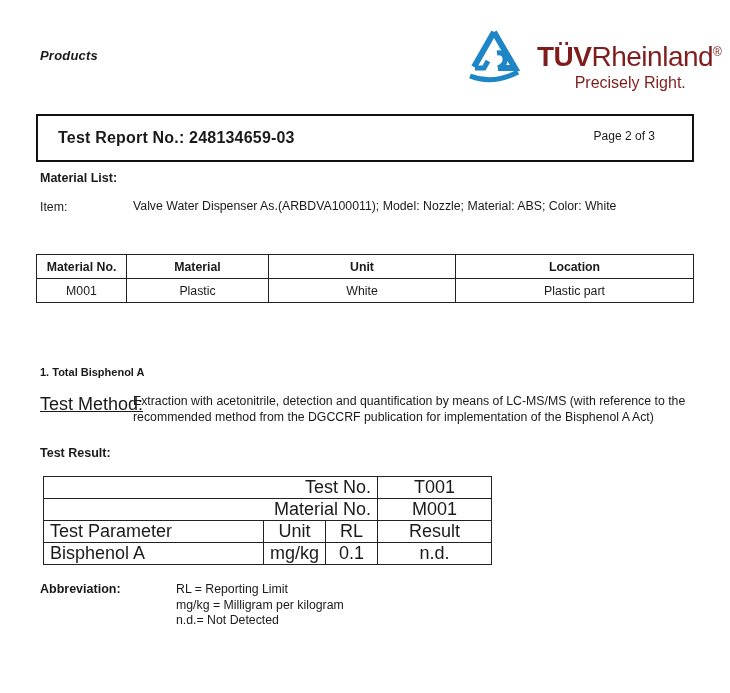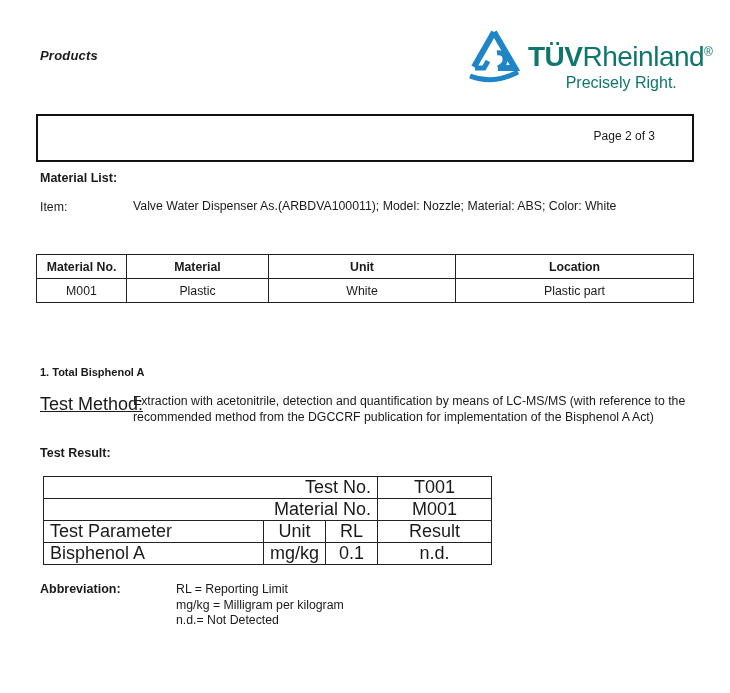--- a/index.html
+++ b/index.html
@@ -13,21 +13,21 @@
 
   .products {
     position:absolute; left:40px; top:48px;
     font-size:13px; font-weight:bold; font-style:italic;
     letter-spacing:.2px;
   }
 
   
   .logo { position:absolute; left:467px; top:27px; display:flex; }
   .logo-mark { width:54px; height:60px; flex:0 0 auto; }
-  .logo-textcol { margin-left:7px; margin-top:10px; color:#0f766e; }
+  .logo-textcol { margin-left:16px; margin-top:10px; color:#7f1d1d; }
   .logo-line1 { font-size:28px; line-height:30px; letter-spacing:-0.5px; white-space:nowrap; }
   .logo-tuv { font-weight:bold; }
   .logo-rheinland { font-weight:normal; }
   .logo-reg { font-size:12px; vertical-align:10px; }
   .logo-tagline { font-size:16px; line-height:18px; margin-top:2px; padding-left:2px;text-align:center; }
 
   
   .report-box {
     position:absolute; left:36px; top:114px; width:658px; height:48px;
     border:2px solid #111; background:#fff;
@@ -89,20 +89,21 @@
     <path d="M31 41 Q39 38 38 31 Q37 25 30 26" fill="none" stroke="#1e85c7" stroke-width="5" stroke-linecap="butt"></path>
     <path d="M3 49 Q26 58 51 45" fill="none" stroke="#1e85c7" stroke-width="5" stroke-linecap="butt"></path>
   </svg>
   <div class="logo-textcol">
     <div class="logo-line1"><span class="logo-tuv">TÜV</span><span class="logo-rheinland">Rheinland</span><span class="logo-reg">®</span></div>
     <div class="logo-tagline">Precisely Right.</div>
   </div>
 </div>
 
 <div class="report-box">
+  <div class="report-title">Test Report No.: 248134659-03</div>
   <div class="report-page">Page 2 of 3</div>
 </div>
 
 <div class="mat-heading">Material List:</div>
 <div class="item-label">Item:</div>
 <div class="item-value">Valve Water Dispenser As.(ARBDVA100011); Model: Nozzle; Material: ABS; Color: White</div>
 
 <table class="mat-table">
   <colgroup>
       <col style="width:90px">

